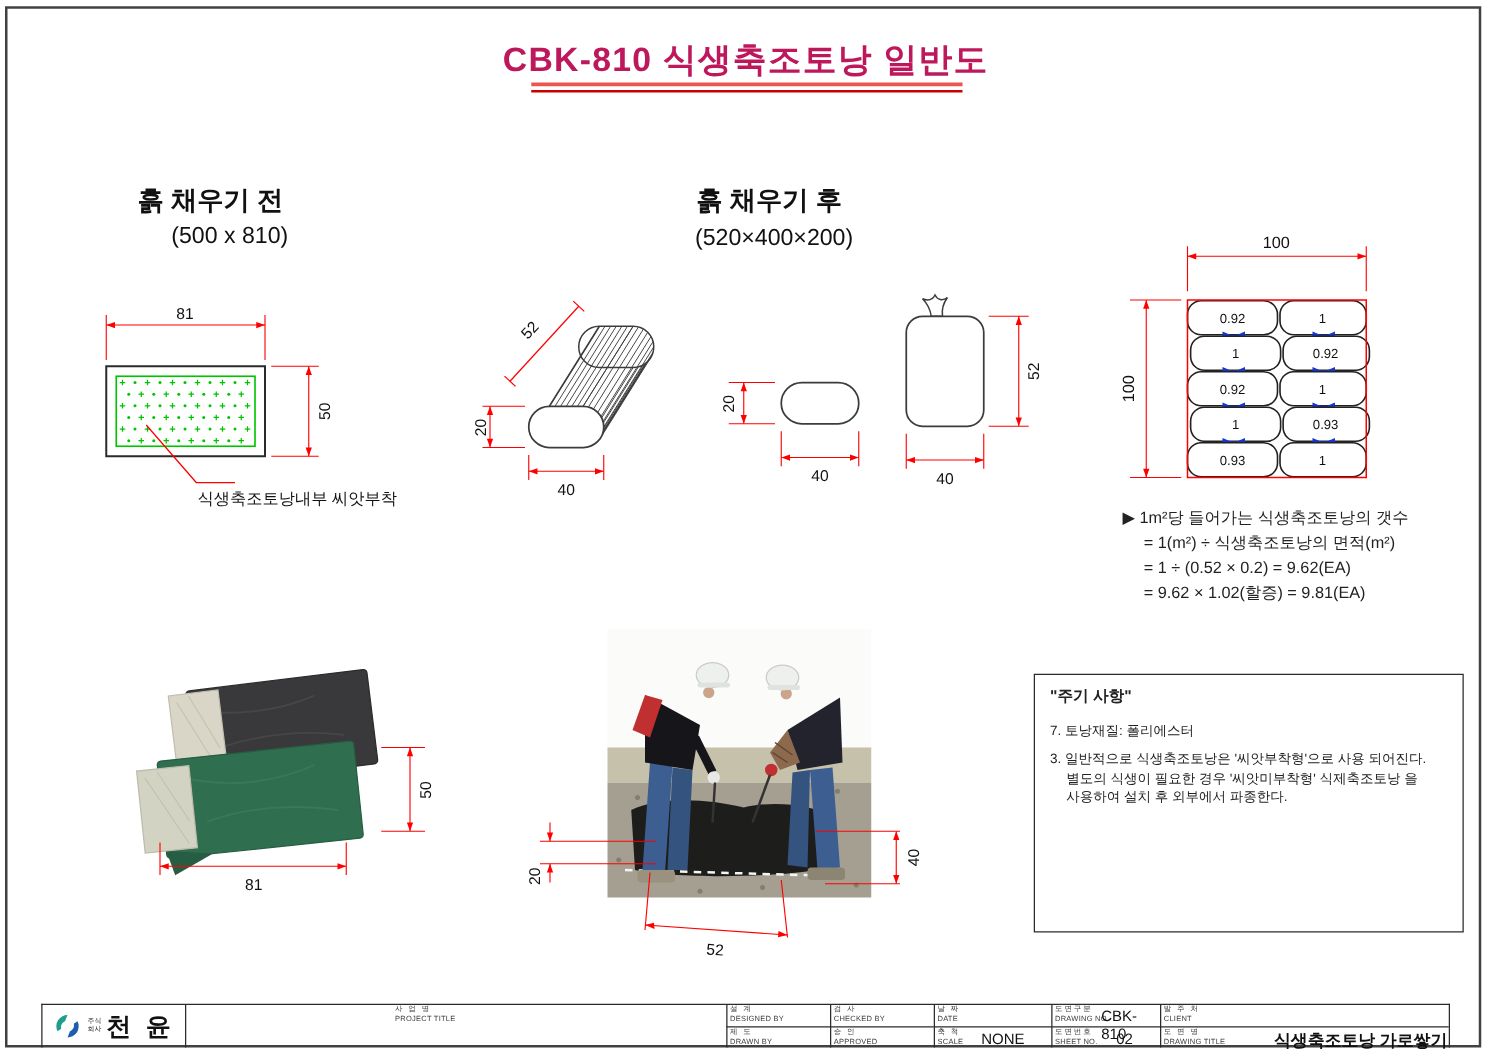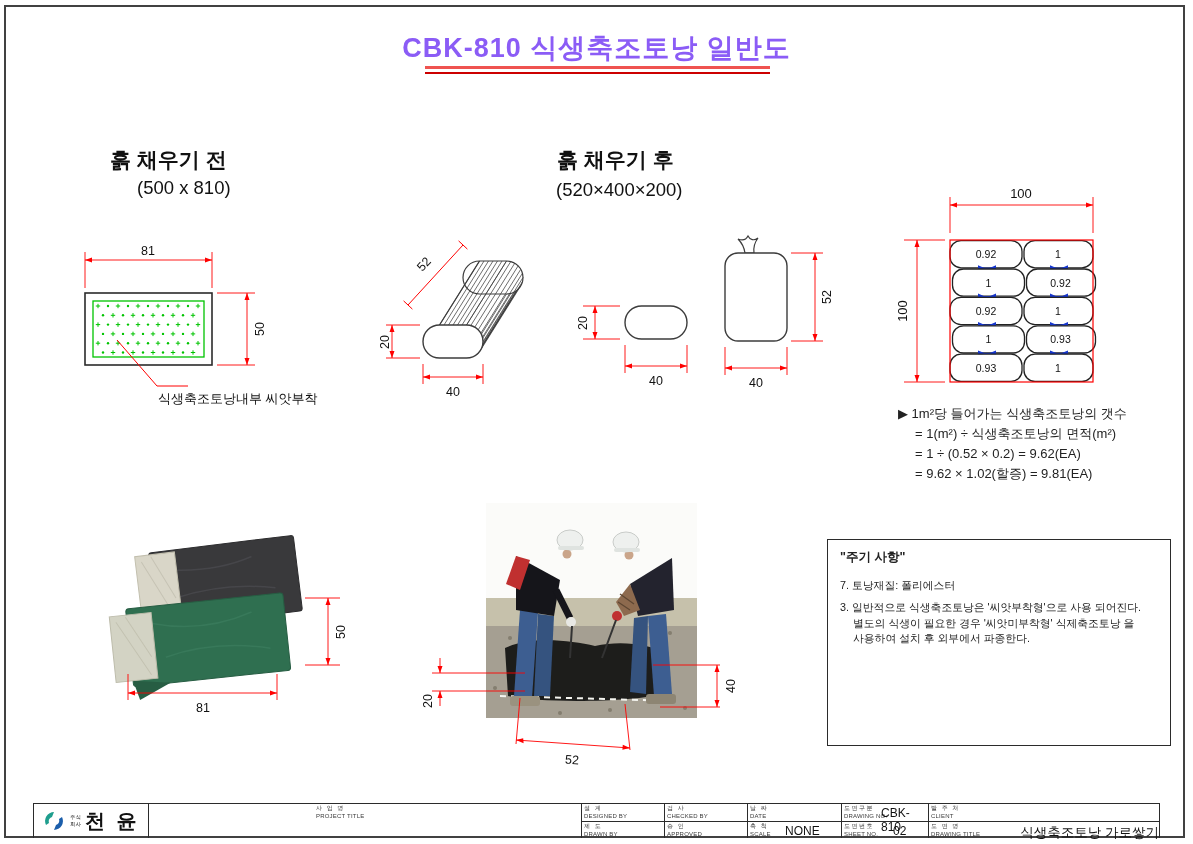--- a/index.html
+++ b/index.html
@@ -1,41 +1,41 @@
 <!DOCTYPE html>
 <html><head>
 <meta charset="utf-8">
 <style>
   html,body{margin:0;padding:0;background:#d9d9d9;}
   #page{position:relative;width:1193px;height:844px;background:#ffffff;overflow:hidden;
         font-family:"Liberation Sans","DejaVu Sans",sans-serif;color:#1a1a1a;}
   .sheet-border{position:absolute;left:4px;top:5px;width:1181px;height:833px;border:2px solid #414141;box-sizing:border-box;}
   .abs{position:absolute;}
-  .doc-title{left:0;right:0;top:30px;text-align:center;font-size:27px;font-weight:600;letter-spacing:1px;color:#8b5cf6;}
+  .doc-title{left:0;right:0;top:30px;text-align:center;font-size:27px;font-weight:600;letter-spacing:1px;color:#be185d;}
   .rule1{left:425px;top:66px;width:345px;height:3px;background:#ef5350;}
   .rule2{left:425px;top:71.5px;width:345px;height:2px;background:#cc0000;}
   .sec-head{font-size:21px;font-weight:700;color:#111;}
   .sec-size{font-size:18.5px;color:#111;}
   .callout-label{font-size:13px;color:#111;}
   .calc{left:898px;top:404px;width:300px;font-size:13px;line-height:20px;color:#222;}
   .calc .cont{padding-left:17px;}
   .notes{left:827px;top:539px;width:344px;height:207px;border:1.5px solid #2b2b2b;box-sizing:border-box;padding:9px 12px 6px 12px;}
   .notes-title{font-size:12.5px;font-weight:700;margin-bottom:12px;color:#222;}
   .note-item{font-size:10.8px;line-height:1.42;margin-bottom:7px;white-space:pre-line;color:#222;
              padding-left:13px;text-indent:-13px;}
   
   .tb{left:33px;top:803px;width:1127px;height:35px;border:1.5px solid #2b2b2b;border-bottom:none;box-sizing:border-box;}
   .tb .cell{position:absolute;top:0;bottom:0;border-right:1px solid #2b2b2b;}
   .tb .half{position:absolute;left:0;right:0;height:50%;}
   .tb .half.bot{top:50%;border-top:1px solid #2b2b2b;}
   .tb-label{font-size:6px;line-height:1.25;color:#3a3a3a;padding:1px 0 0 3px;}
   .tb-label .k{display:block;letter-spacing:1.5px;}
   .tb-label .e{display:block;letter-spacing:0.2px;}
   .tb-value{position:absolute;font-size:12px;color:#111;}
-  .tb-title-value{position:absolute;font-size:13.5px;font-weight:400;color:#111;left:90px;right:0;text-align:right;top:2px;}
+  .tb-title-value{position:absolute;font-size:13.5px;font-weight:700;color:#111;left:90px;right:0;text-align:center;top:2px;}
   .addr{padding:2px 0 0 8px;font-size:9px;line-height:1.45;color:#17365d;white-space:pre-line;}
   .logo-cell{display:flex;align-items:center;gap:4px;padding-left:8px;height:100%;}
   .stock{font-size:5.5px;line-height:1.2;color:#222;white-space:pre-line;}
   .coname{font-size:20px;font-weight:700;letter-spacing:3px;color:#111;}
   svg text{font-family:"Liberation Sans","DejaVu Sans",sans-serif;fill:#111;}
 </style>
 </head>
 <body>
 
 <div id="page">

